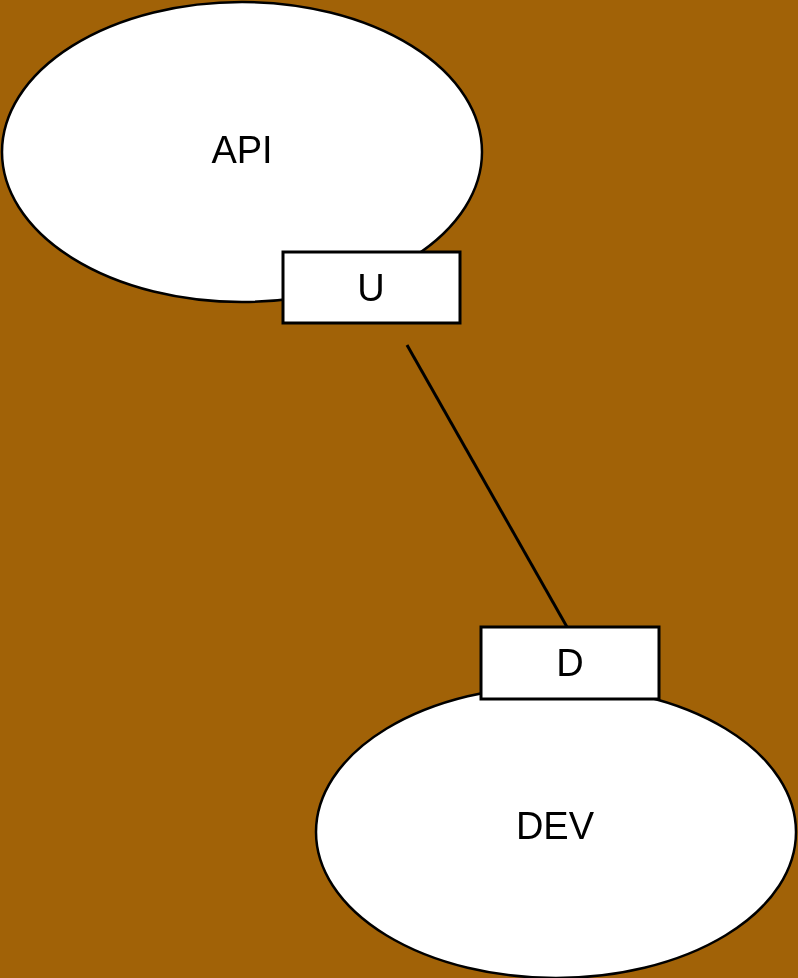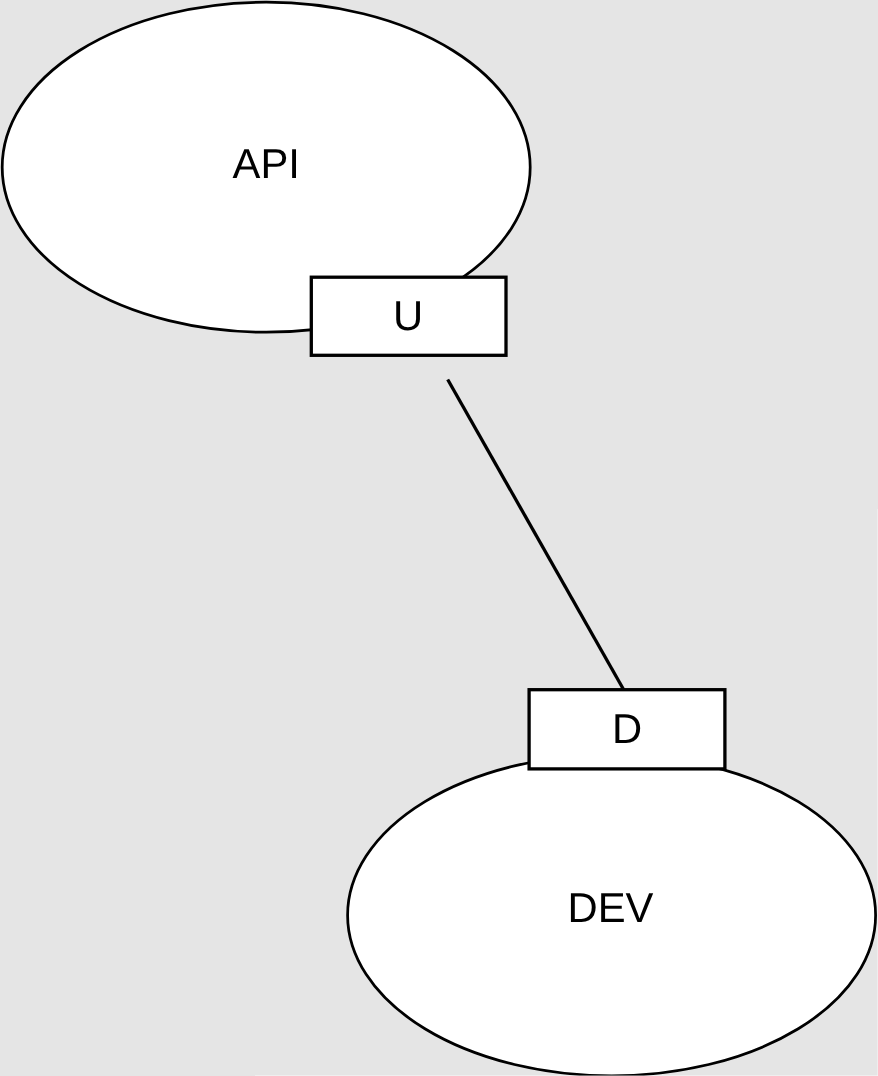--- a/index.html
+++ b/index.html
@@ -5,21 +5,21 @@
   html, body {
     margin: 0;
     padding: 0;
     background: #ffffff;
   }
   .canvas-wrap {
     position: relative;
     width: 798px;
     height: 978px;
     overflow: hidden;
-    background: #e5e5e5;
+    background: #a16207;
   }
   svg text {
     font-family: "Liberation Sans", "DejaVu Sans", sans-serif;
   }
 </style>
 </head>
 <body>
 
 <div class="canvas-wrap">
   <svg id="diagram" xmlns="http://www.w3.org/2000/svg" width="798" height="978" viewBox="0 0 798 978">

